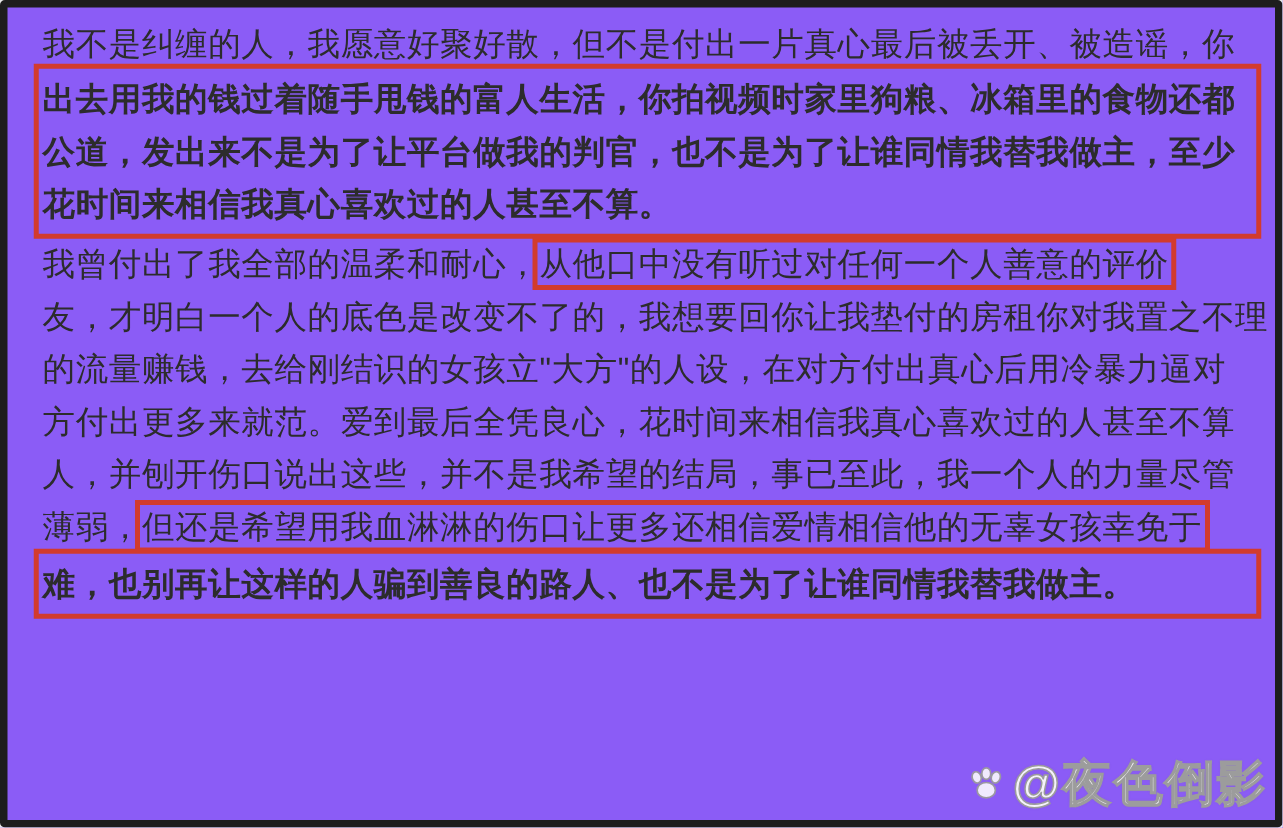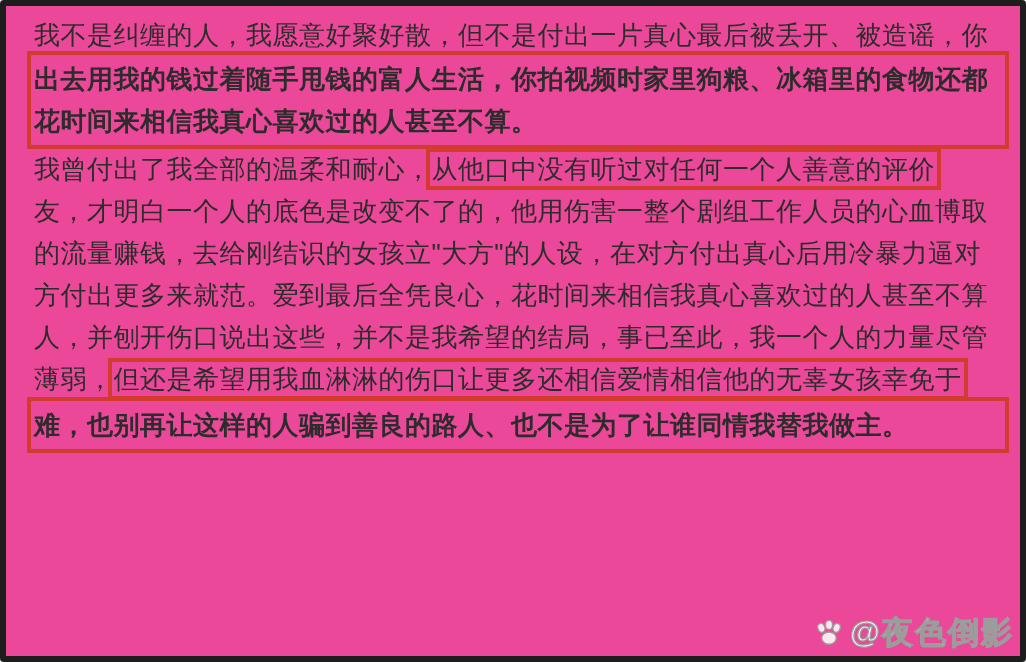--- a/index.html
+++ b/index.html
@@ -6,21 +6,21 @@
     margin: 0;
     padding: 0;
     background: #e9e9e9;
     font-family: "Liberation Sans", "DejaVu Sans", sans-serif;
   }
   .frame {
     position: relative;
     width: 1026px;
     height: 662px;
     box-sizing: border-box;
-    background: #ec4899;
+    background: #8b5cf6;
     border: 6px solid #1d1d1d;
     border-radius: 4px;
     overflow: hidden;
   }
   .content {
     padding: 8px 18px 0 28px;
     font-size: 26px;
     line-height: 42px;
     font-weight: 500;
     color: #2c2c2c;
@@ -46,21 +46,21 @@
   .watermark {
     position: absolute;
     right: 6px;
     bottom: 2px;
     display: flex;
     align-items: center;
     gap: 4px;
     pointer-events: none;
   }
   .watermark-text {
-    font-size: 31px;
+    font-size: 39px;
     font-weight: 700;
     letter-spacing: 2px;
     color: rgba(255,255,255,0.92);
     -webkit-text-stroke: 1.2px #9c9c9c;
     text-shadow: 0 0 2px rgba(120,120,120,0.45);
   }
   .paw {
     width: 34px;
     height: 34px;
     opacity: 0.95;
@@ -69,28 +69,29 @@
 </head>
 <body>
 
 <div class="frame">
   <div class="content">
 
     <div class="line">我不是纠缠的人，我愿意好聚好散，但不是付出一片真心最后被丢开、被造谣，你</div>
 
     <div class="redbox-block">
       <div class="line">出去用我的钱过着随手甩钱的富人生活，你拍视频时家里狗粮、冰箱里的食物还都</div>
+      <div class="line">公道，发出来不是为了让平台做我的判官，也不是为了让谁同情我替我做主，至少</div>
       <div class="line">花时间来相信我真心喜欢过的人甚至不算。</div>
     </div>
 
     <div class="line">
       <span>我曾付出了我全部的温柔和耐心，</span><span class="redbox-inline">从他口中没有听过对任何一个人善意的评价</span>
     </div>
 
-    <div class="line">友，才明白一个人的底色是改变不了的，他用伤害一整个剧组工作人员的心血博取</div>
+    <div class="line">友，才明白一个人的底色是改变不了的，我想要回你让我垫付的房租你对我置之不理</div>
     <div class="line">的流量赚钱，去给刚结识的女孩立"大方"的人设，在对方付出真心后用冷暴力逼对</div>
     <div class="line">方付出更多来就范。爱到最后全凭良心，花时间来相信我真心喜欢过的人甚至不算</div>
     <div class="line">人，并刨开伤口说出这些，并不是我希望的结局，事已至此，我一个人的力量尽管</div>
 
     <div class="line">
       <span>薄弱，</span><span class="redbox-inline">但还是希望用我血淋淋的伤口让更多还相信爱情相信他的无辜女孩幸免于</span>
     </div>
 
     <div class="redbox-block bottom">
       <div class="line">难，也别再让这样的人骗到善良的路人、也不是为了让谁同情我替我做主。</div>

